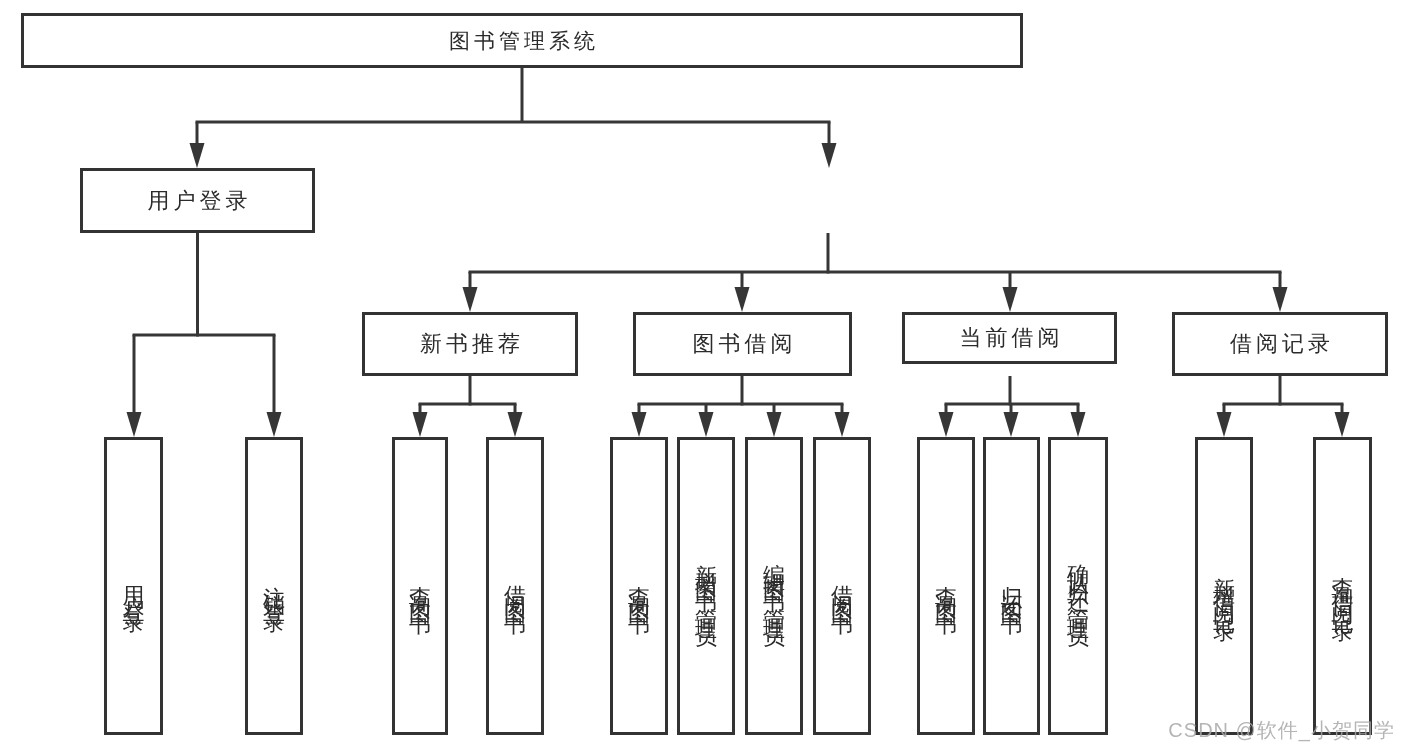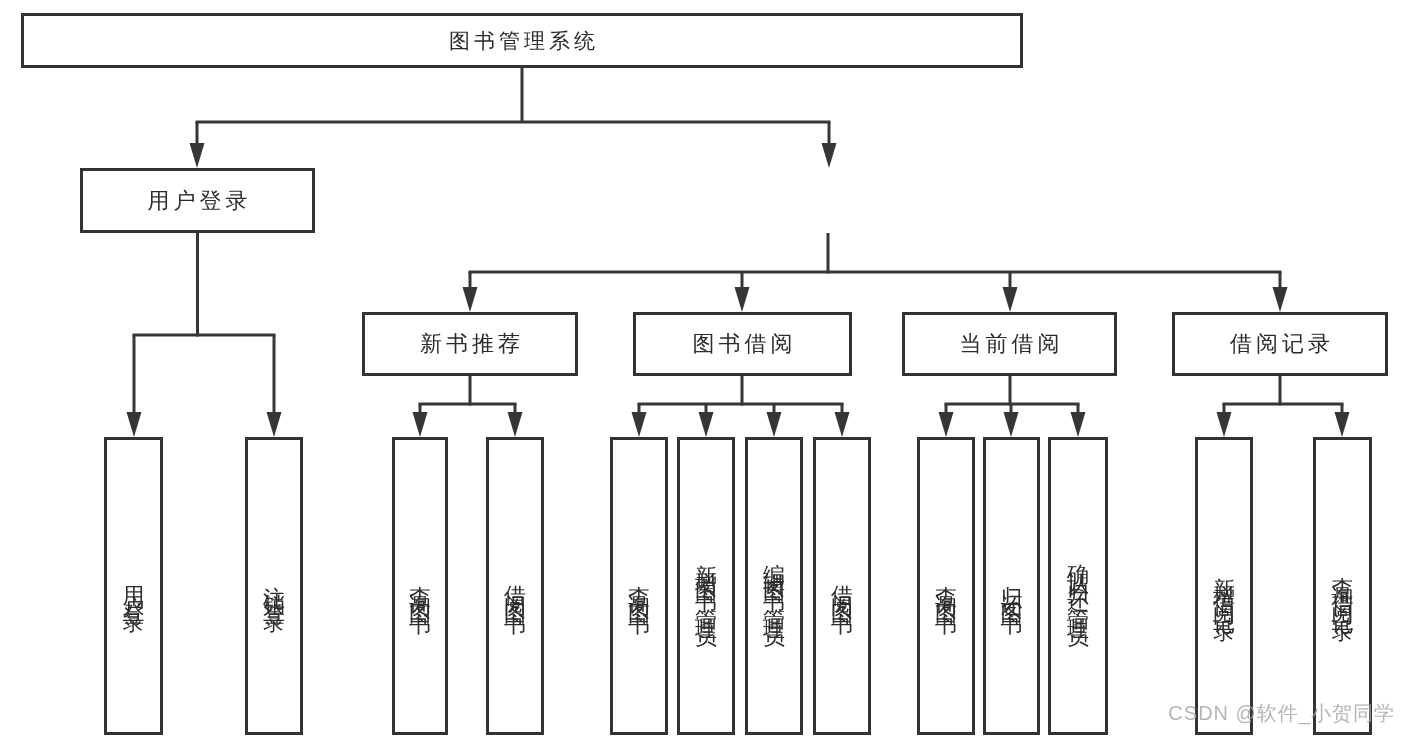--- a/index.html
+++ b/index.html
@@ -38,21 +38,21 @@
   .v-box {
     writing-mode: vertical-rl;
     text-orientation: mixed;
     font-size: 22px;
     letter-spacing: 9px;
     line-height: 1;
   }
   .watermark {
     position: absolute;
     right: 10px;
-    bottom: 20px;
+    bottom: 3px;
     font-size: 20px;
     color: rgba(168, 168, 168, 0.85);
     letter-spacing: 1px;
     z-index: 2;
     white-space: nowrap;
     margin-top: 31px;
   }
   line { stroke: #363636; stroke-width: 3; }
   polygon { fill: #363636; }
 </style>
@@ -119,21 +119,21 @@
     <polygon points="1216.5,412 1231.5,412 1224,437"></polygon>
     <polygon points="1334.5,412 1349.5,412 1342,437"></polygon>
   </svg>
 
   <div class="box h-box root-box" style="left:21px;top:13px;width:1002px;height:55px">图书管理系统</div>
 
   <div class="box h-box" style="left:80px;top:168px;width:235px;height:65px">用户登录</div>
 
   <div class="box h-box" style="left:362px;top:312px;width:216px;height:64px">新书推荐</div>
   <div class="box h-box" style="left:633px;top:312px;width:219px;height:64px">图书借阅</div>
-  <div class="box h-box" style="left:902px;top:312px;width:215px;height:64px">当前借阅</div>
+  <div class="box h-box" style="left:902px;top:312px;width:215px;height:52px">当前借阅</div>
   <div class="box h-box" style="left:1172px;top:312px;width:216px;height:64px">借阅记录</div>
 
   <div class="box v-box" style="left:104px;top:437px;width:59px;height:298px">用户登录</div>
   <div class="box v-box" style="left:245px;top:437px;width:58px;height:298px">注销登录</div>
 
   <div class="box v-box" style="left:392px;top:437px;width:56px;height:298px">查询图书</div>
   <div class="box v-box" style="left:486px;top:437px;width:58px;height:298px">借阅图书</div>
 
   <div class="box v-box" style="left:610px;top:437px;width:58px;height:298px">查询图书</div>
   <div class="box v-box" style="left:677px;top:437px;width:58px;height:298px">新增图书（管理员）</div>

